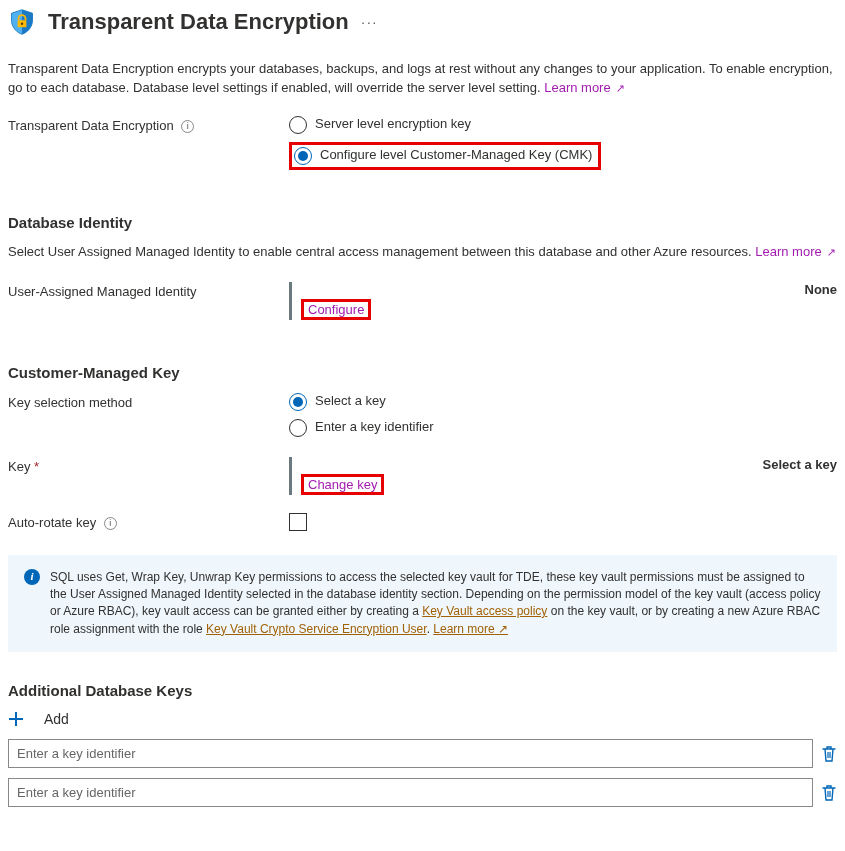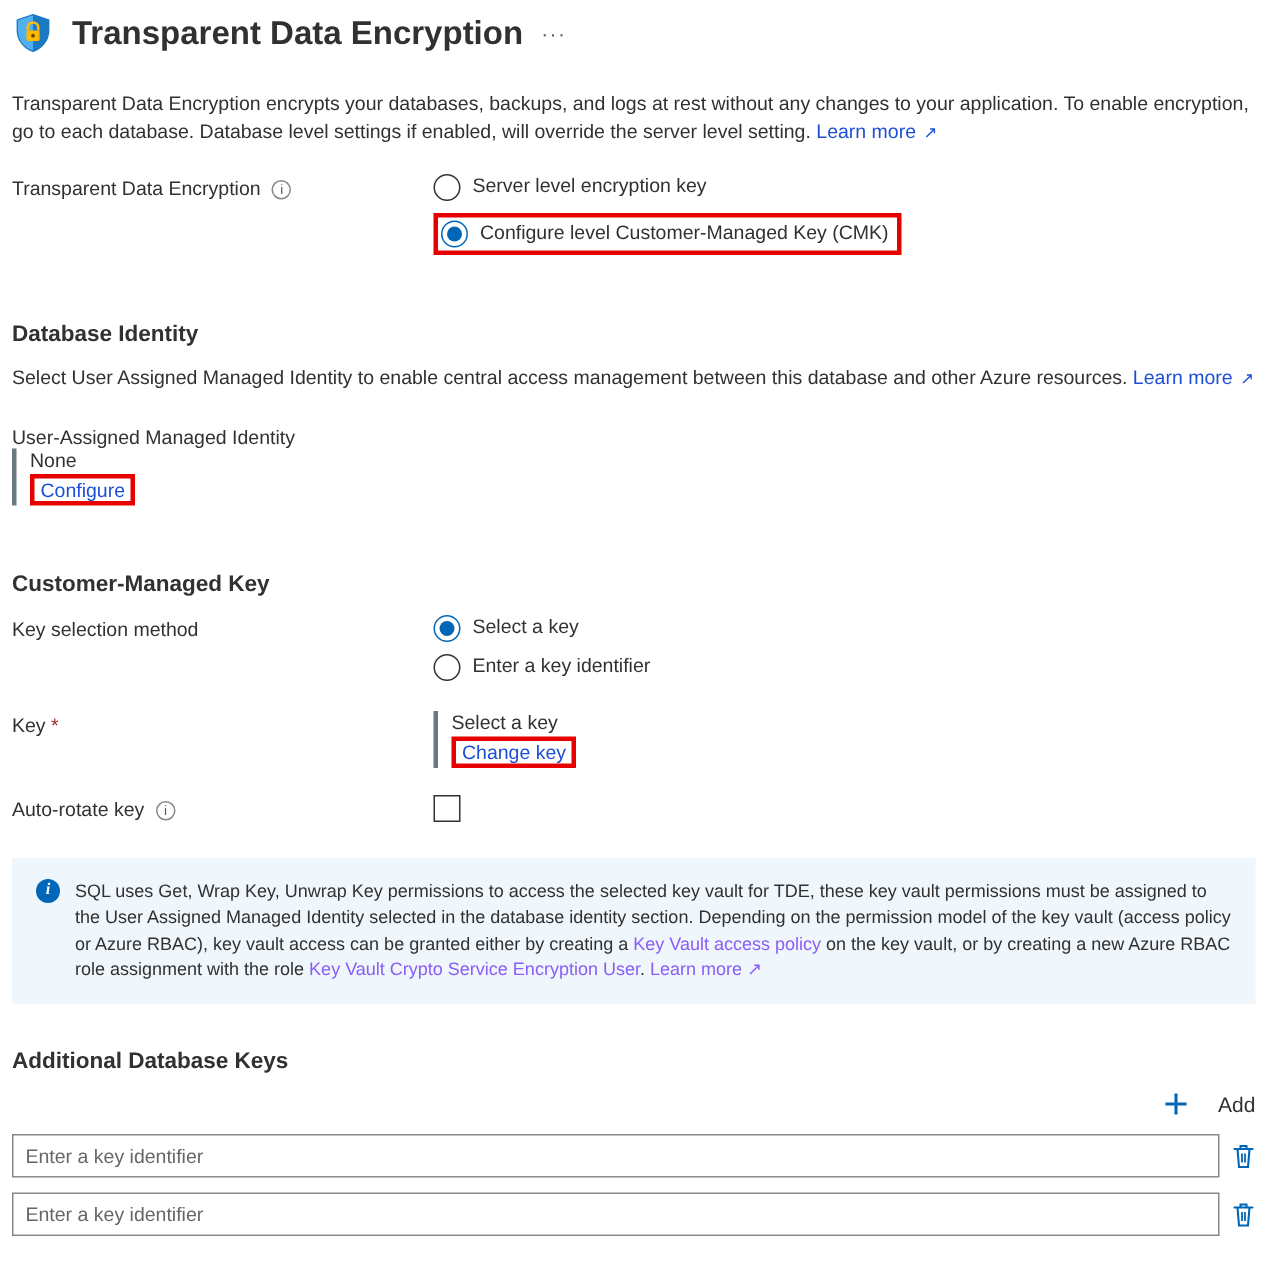--- a/index.html
+++ b/index.html
@@ -10,21 +10,21 @@
     margin: 0;
     padding: 8px;
     width: 845px;
     background: #fff;
   }
   .header { display: flex; align-items: center; gap: 12px; margin-bottom: 24px; }
   .header h1 { font-size: 22px; font-weight: 600; margin: 0; }
   .shield-icon { width: 28px; height: 28px; }
   .more-dots { color: #605e5c; font-size: 14px; letter-spacing: 1px; cursor: pointer; }
   .desc { line-height: 1.45; margin-bottom: 18px; }
-  a.link { color: #1d4ed8; text-decoration: none; cursor: pointer; }
+  a.link { color: #a21caf; text-decoration: none; cursor: pointer; }
   .ext { font-size: 11px; margin-left: 2px; }
   .form-row { display: flex; align-items: flex-start; margin-bottom: 12px; }
   .form-label { width: 281px; flex-shrink: 0; padding-top: 2px; }
   .form-control { flex: 1; }
   .info-icon {
     display: inline-flex; width: 13px; height: 13px; border: 1px solid #888;
     border-radius: 50%; font-size: 9px; align-items: center; justify-content: center;
     color: #555; margin-left: 4px; cursor: default; vertical-align: middle;
   }
   .radio-row { display: flex; align-items: flex-start; gap: 8px; margin-bottom: 8px; cursor: pointer; }
@@ -33,37 +33,37 @@
     display: flex; align-items: center; justify-content: center; flex-shrink:0;
   }
   .radio-outer.selected { border-color: #0067b8; }
   .radio-inner { width: 10px; height: 10px; background: #0067b8; border-radius: 50%; }
   .highlight-red { border: 3px solid #e60000; padding: 2px 6px 2px 2px; display:inline-flex; }
   .highlight-red-sm { border: 3px solid #e60000; padding: 0px 4px; display:inline-block; margin-top:2px;}
   h2.section { font-size: 15px; font-weight: 600; margin: 44px 0 12px 0; }
   .left-bar {
     border-left: 3px solid #69797e; padding-left: 9px;
   }
-  .value-bold { font-weight: 400; }
+  .value-bold { font-weight: 700; text-align: right; }
   .req::after { content: " *"; color: #a4262c; }
   .checkbox {
     width: 18px; height: 18px; border: 1px solid #323130; background:#fff; cursor:pointer;
   }
   .infobox {
     background: #eff6fc; padding: 14px 16px; display: flex; gap: 10px;
     font-size: 12px; line-height: 1.45; margin-top: 24px;
   }
   .infobox .iicon {
     width: 16px; height: 16px; background: #0067b8; border-radius: 50%;
     color: #fff; font-weight: 700; font-size: 11px; display:flex;
     align-items:center; justify-content:center; flex-shrink:0; font-style: italic;
     font-family: Georgia, serif;
   }
-  .infobox a.uline { color: #8b5cf6; cursor:pointer;}
-  .add-row { display:flex; align-items:center; gap:20px; color:#0067b8; cursor:pointer; margin:10px 0 12px 0; font-size:14px;justify-content:flex-end;}
+  .infobox a.uline { color: #a16207; text-decoration: underline; cursor:pointer;}
+  .add-row { display:flex; align-items:center; gap:20px; color:#0067b8; cursor:pointer; margin:10px 0 12px 0; font-size:14px;}
   .plus {
     width:16px; height:16px; position:relative; display:inline-block;
   }
   .plus::before, .plus::after {
     content:""; position:absolute; background:#0067b8;
   }
   .plus::before { left:7px; top:1px; width:2px; height:14px; }
   .plus::after  { top:7px; left:1px; height:2px; width:14px; }
   .key-input-row { display:flex; align-items:center; gap:8px; margin-bottom:10px;}
   .key-input {
@@ -117,21 +117,21 @@
 </div>
 
 <h2 class="section">Database Identity</h2>
 <div class="desc">
   <span>Select User Assigned Managed Identity to enable central access management between this database and other Azure resources. </span>
   <a class="link">
     <span>Learn more</span><span class="ext"> ↗</span>
   </a>
 </div>
 
-<div class="form-row" style="margin-top:20px;flex-direction:column;">
+<div class="form-row" style="margin-top:20px;">
   <div class="form-label">User-Assigned Managed Identity</div>
   <div class="form-control">
     <div class="left-bar">
       <div class="value-bold">None</div>
       <div class="highlight-red-sm">
         <a class="link">Configure</a>
       </div>
     </div>
   </div>
 </div>

